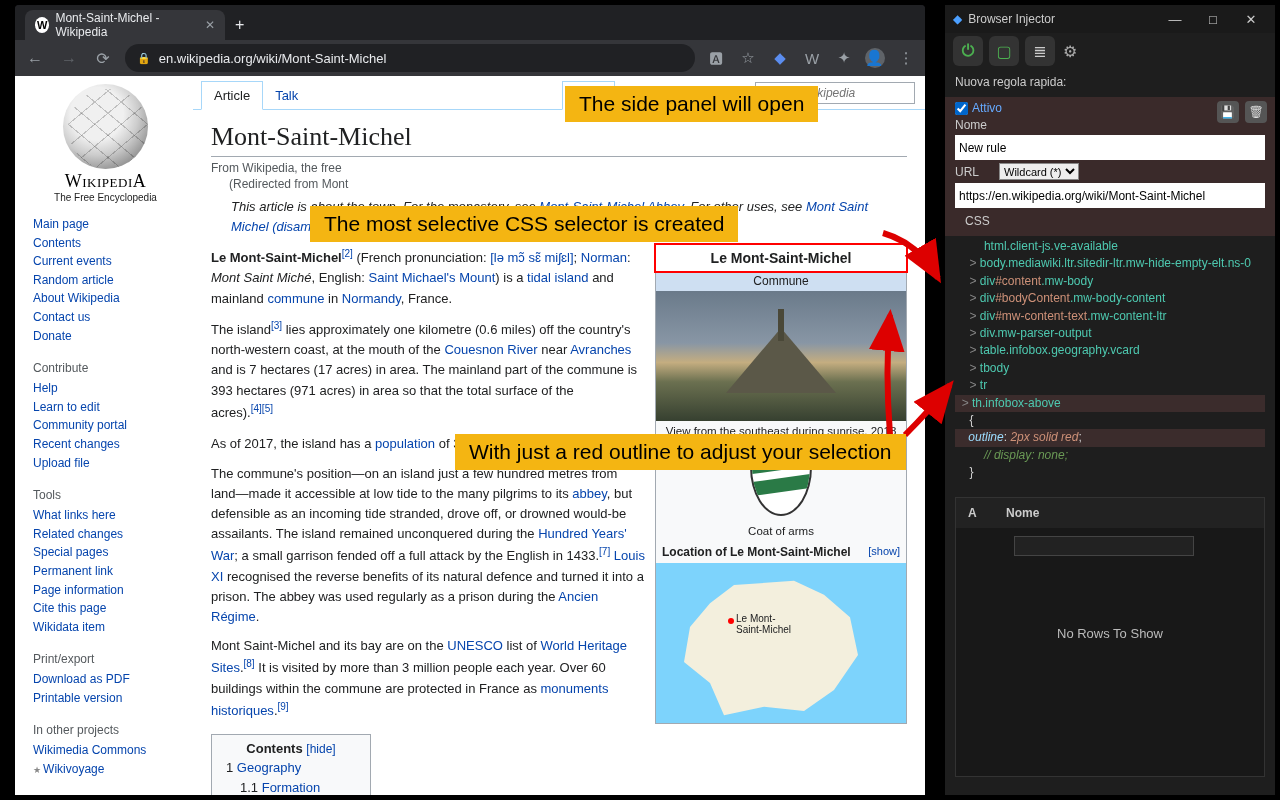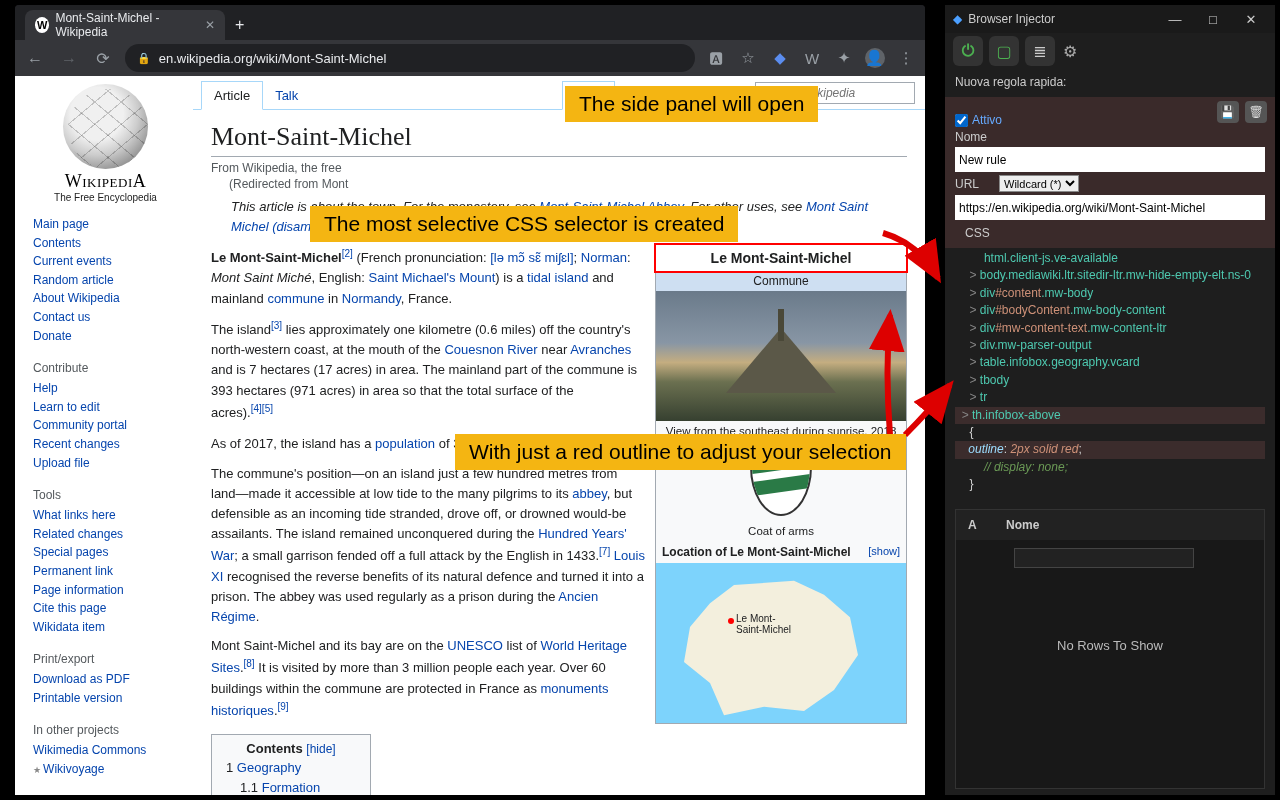--- a/index.html
+++ b/index.html
@@ -80,21 +80,21 @@
 .win-btn { width:32px; text-align:center; color:#ccc; font-size:13px; }
 .inj-toolbar { height:36px; display:flex; align-items:center; gap:6px; padding:4px 8px; }
 .round-btn { width:30px; height:30px; border-radius:6px; background:#333; display:flex; align-items:center; justify-content:center; font-size:16px; }
 .round-btn.power { color:#4caf50; font-weight:bold; }
 .inj-section-title { padding:6px 10px 8px; font-size:12px; color:#ccc; }
 .rule-form { background:#3a2a2a; padding:4px 10px 8px; position:relative; }
 .rule-form .row { display:flex; align-items:center; gap:6px; margin:3px 0; }
 .rule-form label { font-size:12px; width:38px; }
 .rule-form input[type=text] { flex:1; background:#fff; border:none; height:25px; font-size:12px; padding:0 4px; color:#000; }
 .rule-form select { background:#eee; border:1px solid #888; font-size:11px; height:17px; }
-.chk-row { color:#6af; display:flex; align-items:center; gap:4px; font-size:12px;margin-top:12px; }
+.chk-row { color:#6af; display:flex; align-items:center; gap:4px; font-size:12px; }
 .chk-row input { accent-color:#06c; }
 .form-icons { position:absolute; right:8px; top:4px; display:flex; gap:6px; }
 .form-icons .ic { width:22px; height:22px; background:#555; border-radius:4px; display:flex; align-items:center; justify-content:center; color:#ddd; font-size:12px; }
 .css-label { padding:3px 10px 0; font-size:12px; }
 .code { font-family:Consolas,monospace; font-size:12px; padding:2px 10px 6px; line-height:1.45; white-space:pre; color:#9cdcfe; background:#1e1e1e; }
 .code .sel { color:#4ec9b0; }
 .code .cls { color:#4ec9b0; }
 .code .id  { color:#ce9178; }
 .code .ar  { color:#858585; }
 .code .hl  { background:#3b2c2c; display:inline-block; width:100%; }

